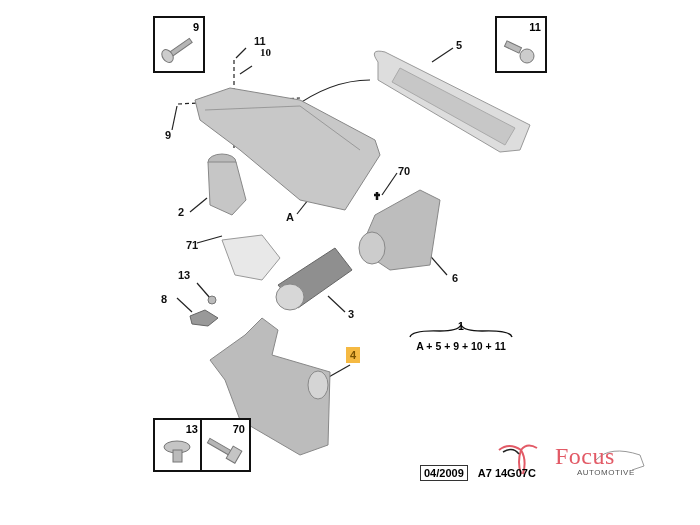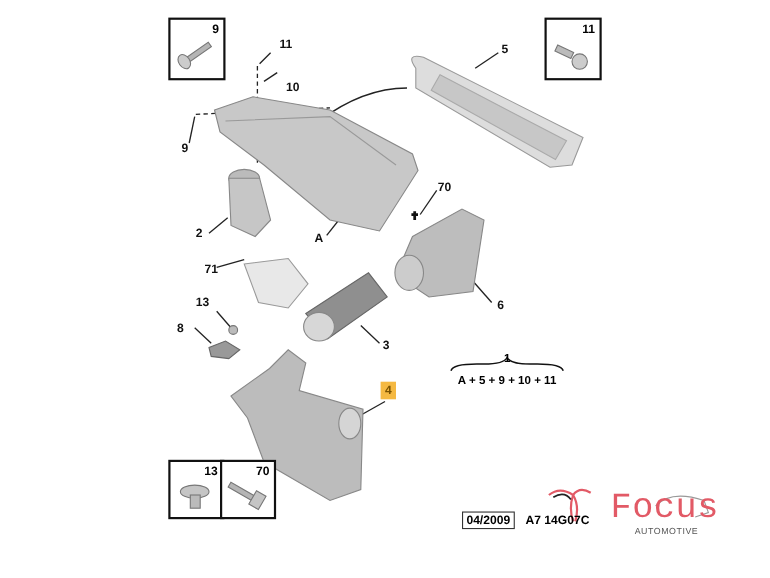--- a/index.html
+++ b/index.html
@@ -6,21 +6,21 @@
   body{width:700px;height:525px;position:relative;overflow:hidden;font-family:"Liberation Sans",sans-serif;}
   .lbl{position:absolute;font-weight:bold;font-size:11px;color:#111;line-height:1;}
   .box{position:absolute;border:2px solid #111;background:#fff;}
   .box .num{position:absolute;top:3px;right:4px;font-weight:bold;font-size:11px;}
   svg.diag{position:absolute;left:0;top:0;}
   .formula{position:absolute;left:408px;top:320px;width:106px;text-align:center;font-weight:bold;font-size:10.5px;}
   .formula .top{display:block;margin-bottom:2px;}
   .footer{position:absolute;left:420px;top:465px;font-weight:bold;font-size:11px;display:flex;gap:10px;align-items:center;}
   .footer .date{border:1px solid #333;padding:1px 3px;}
   .brand{position:absolute;left:555px;top:443px;}
-  .brand .name{font-size:32px;color:#e25a66;font-family:Liberation Mono, monospace;letter-spacing:0.5px;}
+  .brand .name{font-size:24px;color:#e25a66;font-family:Liberation Serif, serif;letter-spacing:0.5px;}
   .brand .sub{font-size:8px;color:#555;letter-spacing:0.5px;margin-left:22px;margin-top:-2px;}
   .hl{position:absolute;background:#f5b942;padding:2px 4px;font-weight:bold;font-size:11px;color:#7a5200;}
 </style>
 </head>
 <body>
 
 <svg class="diag" width="700" height="525" viewBox="0 0 700 525">
 
   <g stroke="#222" stroke-width="1.2" fill="none">
     <line x1="246" y1="48" x2="236" y2="58"></line>
@@ -118,21 +118,21 @@
   <span class="num">70</span>
   <svg width="47" height="50">
       <g transform="rotate(30 22 30)">
         <rect x="4" y="27" width="26" height="5" fill="#b5b5b5" stroke="#777"></rect>
         <rect x="28" y="22" width="10" height="14" fill="#c5c5c5" stroke="#777"></rect>
       </g>
     </svg>
 </div>
 
 <span class="lbl" style="left:254px;top:36px;">11</span>
-<span class="lbl" style="left:260px;top:75px;">10</span>
+<span class="lbl" style="left:260px;top:47px;font-family:Liberation Serif, serif;">10</span>
 <span class="lbl" style="left:165px;top:130px;">9</span>
 <span class="lbl" style="left:456px;top:40px;">5</span>
 <span class="lbl" style="left:178px;top:207px;">2</span>
 <span class="lbl" style="left:286px;top:212px;">A</span>
 <span class="lbl" style="left:398px;top:166px;">70</span>
 <span class="lbl" style="left:186px;top:240px;">71</span>
 <span class="lbl" style="left:452px;top:273px;">6</span>
 <span class="lbl" style="left:178px;top:270px;">13</span>
 <span class="lbl" style="left:161px;top:294px;">8</span>
 <span class="lbl" style="left:348px;top:309px;">3</span>

